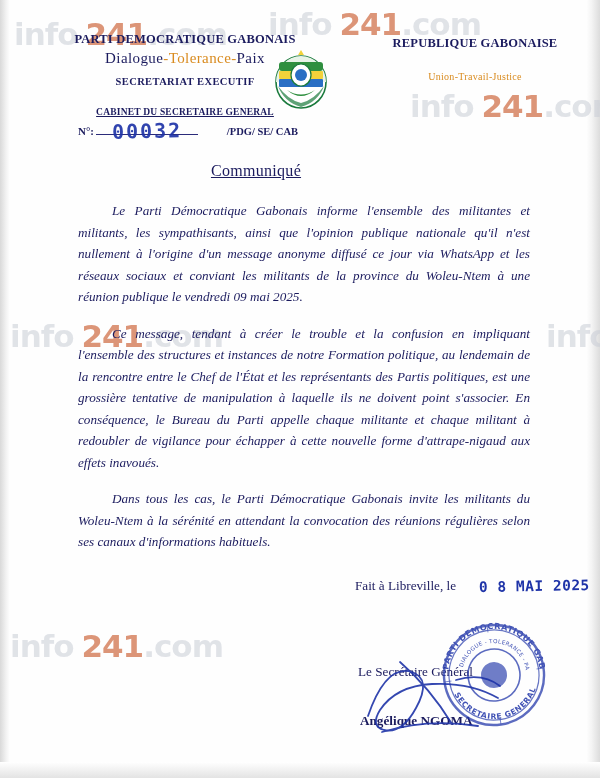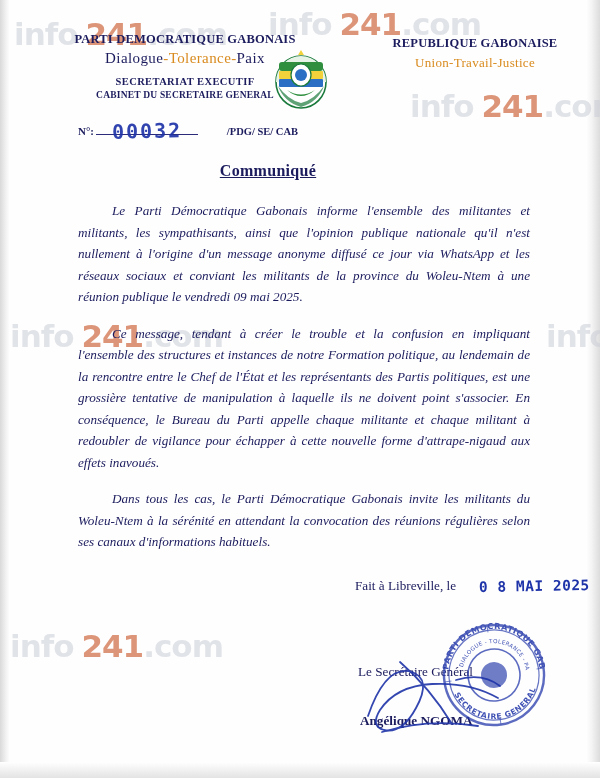--- a/index.html
+++ b/index.html
@@ -92,22 +92,23 @@
   .hdr-left .l3 {
     font-weight: bold;
     font-size: 10.5px;
     margin-top: 9px;
     letter-spacing: .4px;
     text-align: center;
   }
   .hdr-left .l4 {
     font-weight: bold;
     font-size: 9.5px;
-    margin-top: 3px;
+    margin-top: 20px;
     letter-spacing: .2px;
+    text-decoration: underline;
   }
   .numline {
     position: absolute;
     left: 78px; top: 100px;
     width: 220px;
     font-size: 11px;
     display: flex;
     align-items: flex-end;
   }
   .numline .nlabel { font-weight: bold; font-size: 11px; }
@@ -141,34 +142,34 @@
     left: 360px; top: 12px;
     width: 230px;
     text-align: center;
   }
   .hdr-right .r1 {
     font-weight: bold;
     font-size: 12.5px;
     letter-spacing: .2px;
   }
   .hdr-right .r2 {
-    font-size: 13px;
-    margin-top: 4px;
+    font-size: 10px;
+    margin-top: 20px;
     color: #d98b1f;
     letter-spacing: .3px;
   }
 
   
   .doc-title {
     position: absolute;
-    left: 12px; top: 162px;
+    left: 0; top: 162px;
     width: 512px;
     text-align: center;
     font-size: 16px;
-    font-weight: bold;
+    font-weight: normal;
     text-decoration: underline;
     letter-spacing: .3px;
   }
   .body-text {
     position: absolute;
     left: 78px; top: 200px;
     width: 452px;
     font-size: 13.2px;
     line-height: 21.5px;
     text-align: justify;

